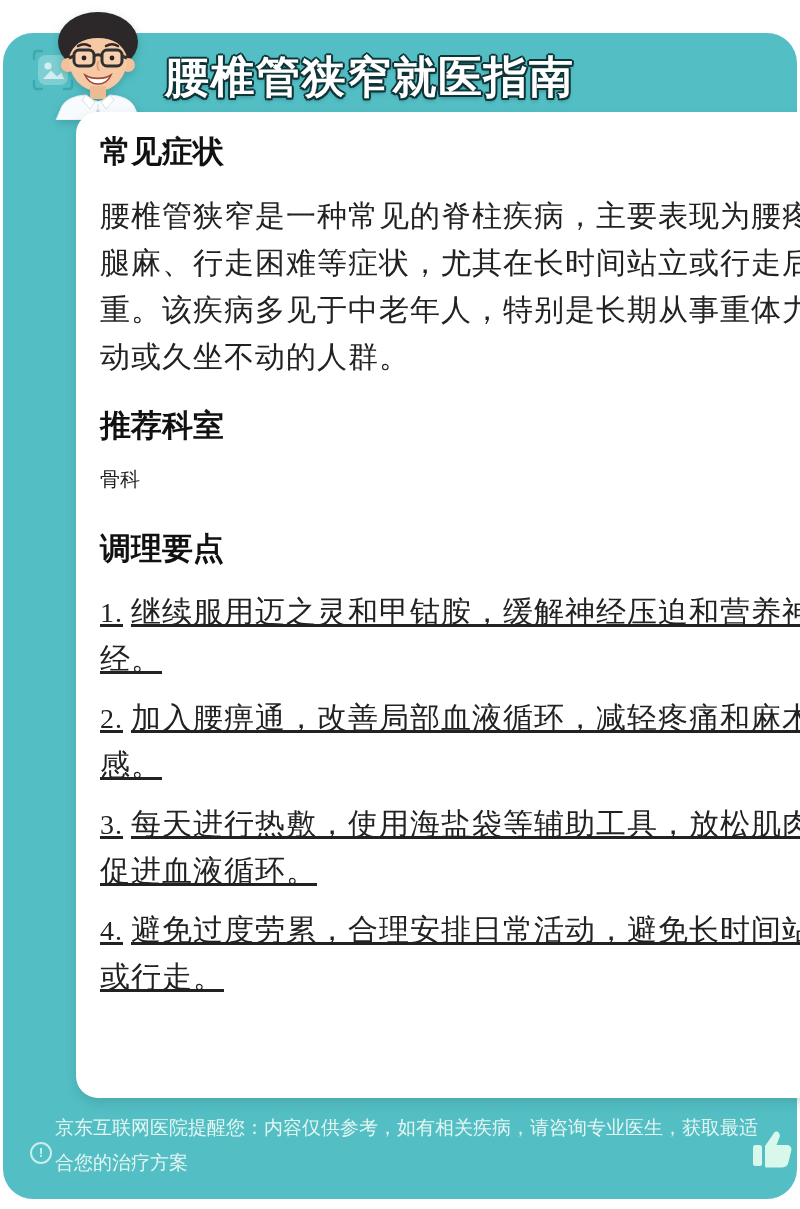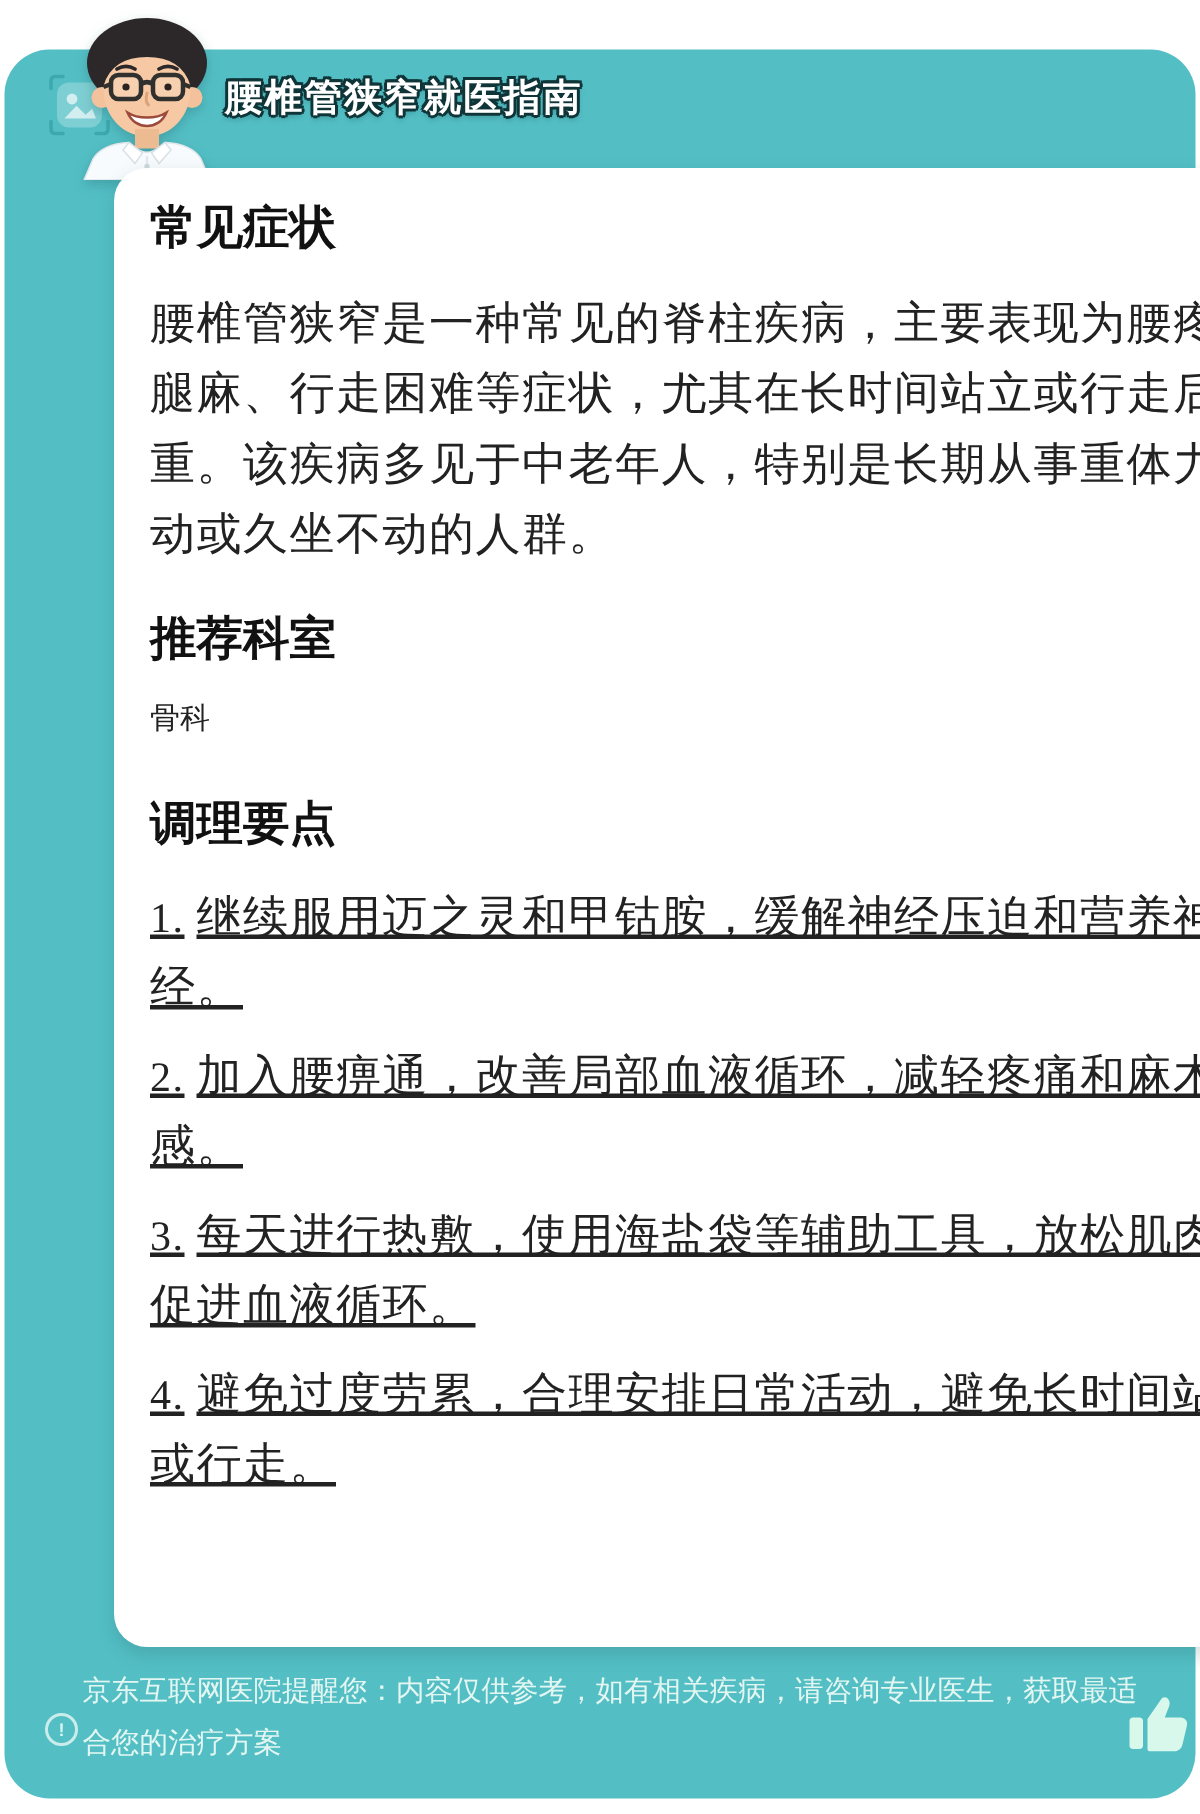--- a/index.html
+++ b/index.html
@@ -10,22 +10,22 @@
   }
   .teal-panel {
     position:absolute; left:3px; top:33px; width:794px; height:1166px;
     background:#53bfc5; border-radius:30px;
   }
   
   .scan-icon { position:absolute; left:31px; top:48px; width:44px; height:44px; }
   .avatar { position:absolute; left:42px; top:2px; width:112px; height:118px;
             filter:drop-shadow(0 3px 4px rgba(20,70,74,0.25)); }
   .title {
-    position:absolute; left:150px; top:48px; margin:0;
-    font-size:25px; font-weight:bold; letter-spacing:1.5px; color:#ffffff;
+    position:absolute; left:165px; top:48px; margin:0;
+    font-size:44px; font-weight:bold; letter-spacing:1.5px; color:#ffffff;
     text-shadow:
       2px 0 0 #0f3538, -2px 0 0 #0f3538, 0 2px 0 #0f3538, 0 -2px 0 #0f3538,
       1.5px 1.5px 0 #0f3538, -1.5px -1.5px 0 #0f3538,
       1.5px -1.5px 0 #0f3538, -1.5px 1.5px 0 #0f3538,
       0 3px 4px rgba(8,40,44,0.35);
   }
   
   .card {
     position:absolute; left:33px; top:112px; width:796px; height:986px;
     box-sizing:border-box; padding:20px 24px 0 24px;

